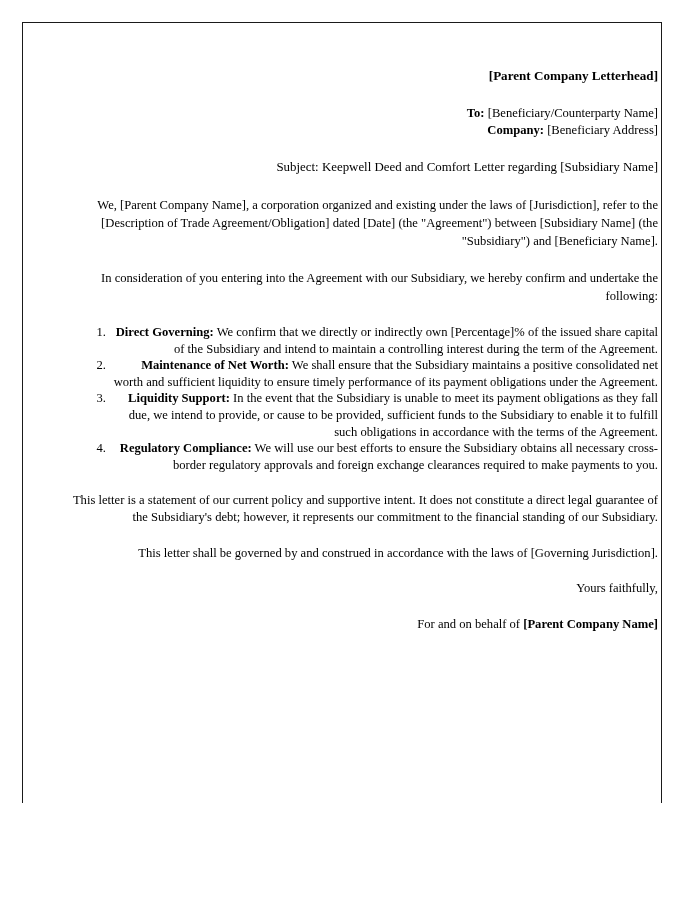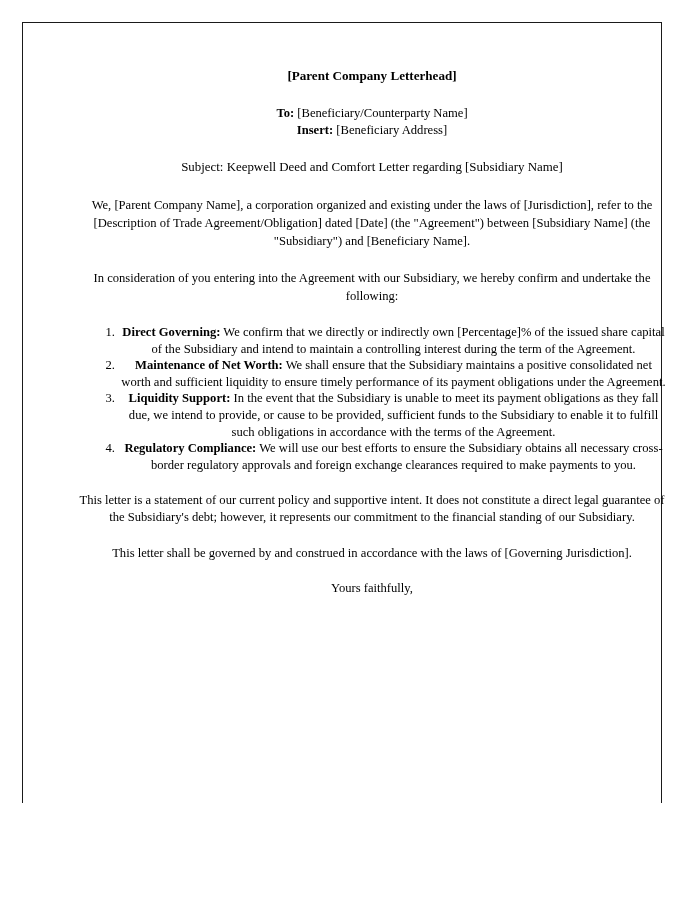--- a/index.html
+++ b/index.html
@@ -25,26 +25,26 @@
     border-top: 1.2px solid #1a1a1a;
     border-left: 1.2px solid #1a1a1a;
     border-right: 1.2px solid #1a1a1a;
     border-bottom: none;
     box-sizing: border-box;
     background: #ffffff;
   }
 
   .doc-body {
     position: absolute;
-    left: 54px;
+    left: 45px;
     top: 45px;
     width: 590px;
     font-size: 12.6px;
     line-height: 16.4px;
-    text-align: center;
+    text-align: right;
   }
 
   .letterhead {
     font-weight: bold;
     font-size: 13.1px;
     margin-bottom: 21px;
   }
 
   .addr-block {
     margin-bottom: 20px;
@@ -105,21 +105,21 @@
   <div class="doc-body">
 
     <div class="letterhead">[Parent Company Letterhead]</div>
 
     <div class="addr-block">
       <div class="addr-line">
         <span class="lbl">To:</span>
         <span>[Beneficiary/Counterparty Name]</span>
       </div>
       <div class="addr-line">
-        <span class="lbl">Insert:</span>
+        <span class="lbl">Company:</span>
         <span>[Beneficiary Address]</span>
       </div>
     </div>
 
     <div class="subject-line">Subject: Keepwell Deed and Comfort Letter regarding [Subsidiary Name]</div>
 
 
     <div class="para">We, [Parent Company Name], a corporation organized and existing under the laws of [Jurisdiction], refer to the [Description of Trade Agreement/Obligation] dated [Date] (the "Agreement") between [Subsidiary Name] (the "Subsidiary") and [Beneficiary Name].</div>
 
     <div class="para">In consideration of you entering into the Agreement with our Subsidiary, we hereby confirm and undertake the following:</div>
@@ -138,15 +138,18 @@
         <span class="item-title">Regulatory Compliance:</span><span> We will use our best efforts to ensure the Subsidiary obtains all necessary cross-border regulatory approvals and foreign exchange clearances required to make payments to you.</span>
       </li>
     </ol>
 
     <div class="closing">This letter is a statement of our current policy and supportive intent. It does not constitute a direct legal guarantee of the Subsidiary's debt; however, it represents our commitment to the financial standing of our Subsidiary.</div>
 
     <div class="closing">This letter shall be governed by and construed in accordance with the laws of [Governing Jurisdiction].</div>
 
     <div class="signoff">Yours faithfully,</div>
 
+    <div class="behalf">
+      <span>For and on behalf of </span><strong>[Parent Company Name]</strong>
+    </div>
 
   </div>
 </div>
 
 </body></html>

